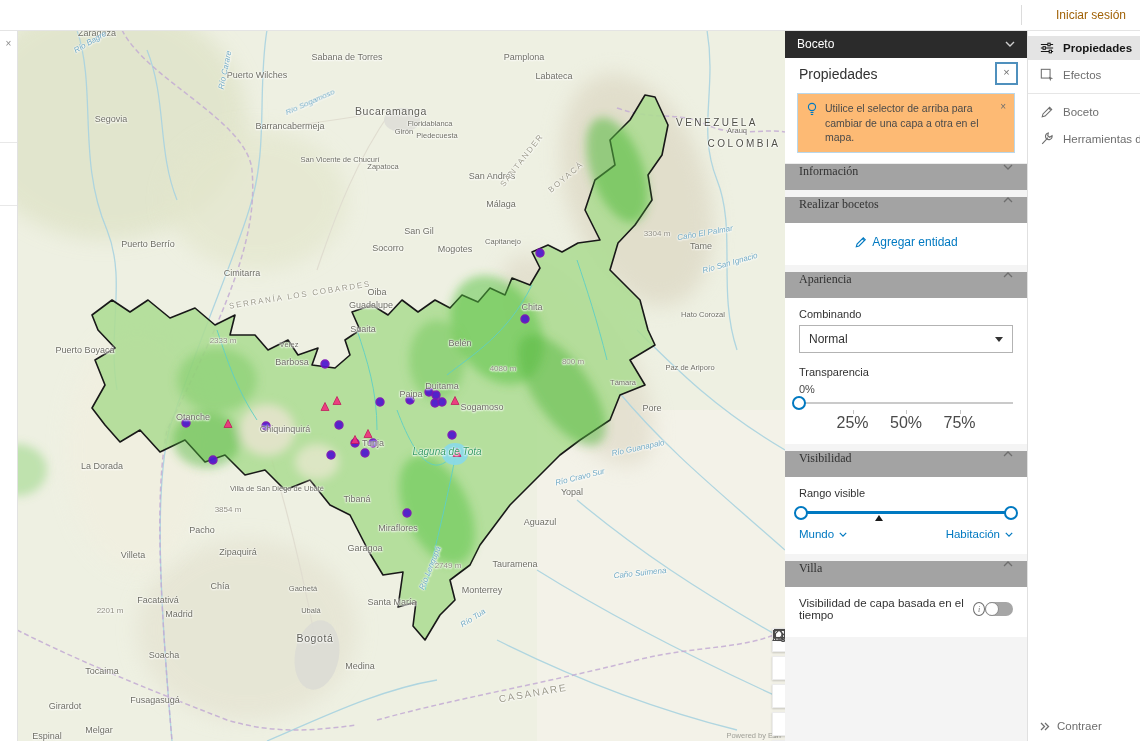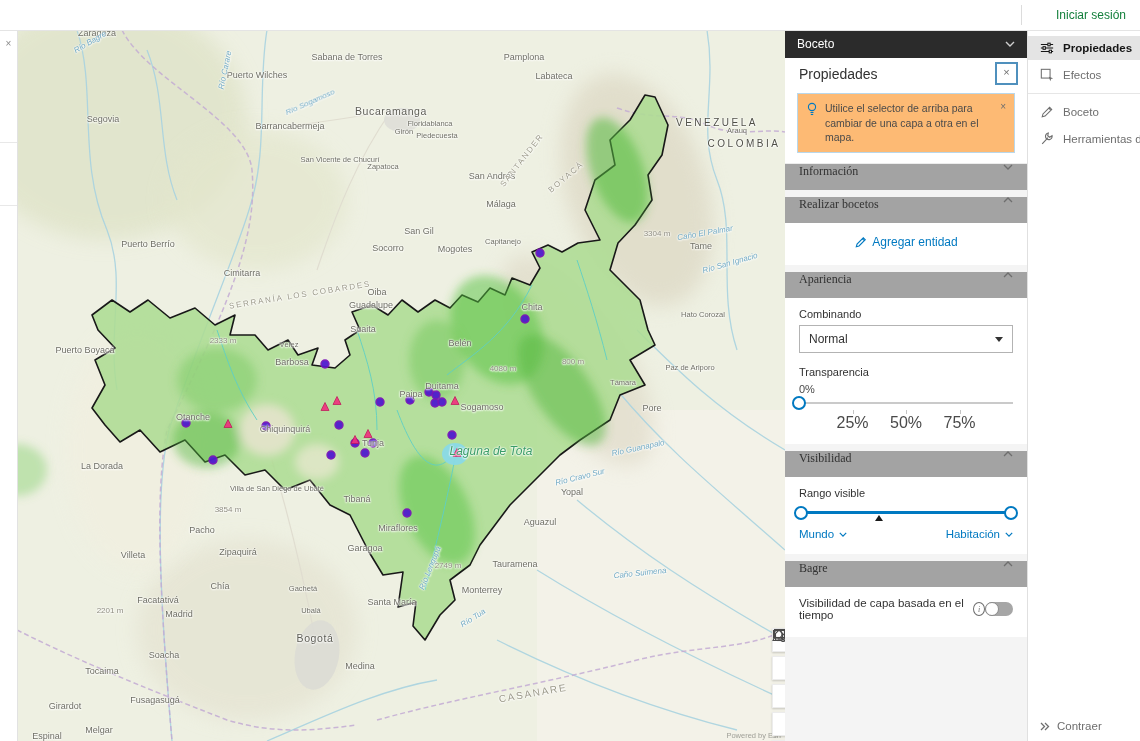--- a/index.html
+++ b/index.html
@@ -2,40 +2,40 @@
 <html><head>
 <meta charset="utf-8">
 <style>
   html,body{margin:0;padding:0;}
   body{width:1140px;height:741px;position:relative;overflow:hidden;background:#fff;
        font-family:"Liberation Sans",sans-serif;-webkit-font-smoothing:antialiased;}
   
   .app-header{position:absolute;left:0;top:0;width:1140px;height:30px;background:#fff;
     border-bottom:1px solid #e4e4e4;z-index:30;}
   .signin{position:absolute;right:14px;top:0;height:30px;display:flex;align-items:center;
-    font-size:12px;color:#15803d;cursor:pointer;margin-left:16px;}
+    font-size:12px;color:#a16207;cursor:pointer;margin-left:16px;}
   .signin-divider{position:absolute;right:118px;top:5px;height:20px;width:1px;background:#dcdcdc;}
   
   .left-strip{position:absolute;left:0;top:30px;bottom:0;width:17px;background:#fff;
     border-right:1px solid #e2e2e2;z-index:20;}
   .left-strip .x{display:block;margin:8px auto 0;width:11px;text-align:center;font-size:10px;color:#8a8a8a;cursor:pointer;}
   .left-strip .div1,.left-strip .div2{position:absolute;left:0;right:0;height:1px;background:#e8e8e8;}
   .left-strip .div1{top:112px}.left-strip .div2{top:175px}
   
   .map{position:absolute;left:17px;top:30px;width:768px;height:711px;overflow:hidden;
     background:#eef0e2;}
   .map svg{position:absolute;left:0;top:0;}
   .ml{position:absolute;transform:translate(-50%,-50%);white-space:nowrap;color:#6e6e64;
      font-size:9px;text-shadow:0 0 2px #fff,0 0 2px #fff,0 1px 2px #fff;pointer-events:none;z-index:6;}
   .ml.big{font-size:10.5px;letter-spacing:.6px;color:#5d5d55;}
   .ml.country{font-size:10px;letter-spacing:2.5px;color:#4f4f47;}
   .ml.region{font-size:8px;letter-spacing:1.8px;color:#9c9a8a;}
   .ml.river{font-size:8px;font-style:italic;color:#72aac4;}
   .ml.elev{font-size:8px;color:#8f8d80;}
-  .ml.water{font-size:12px;font-style:italic;color:#3a9d68;margin-left:44px;}
+  .ml.water{font-size:10px;font-style:italic;color:#3a9d68;}
   .ml.small{font-size:7.5px;}
   .mk-circle{fill:#4f1bce;stroke:#7a14b8;stroke-width:1.4;opacity:.95;}
   .mk-tri{fill:#f0307e;stroke:#c01058;stroke-width:.8;opacity:.92;}
   .attribution{position:absolute;right:4px;bottom:1px;font-size:7.5px;color:#a0a098;z-index:7;}
   
   .map-controls{position:absolute;left:755px;top:598px;width:24px;z-index:10;display:flex;
     flex-direction:column;gap:4px;}
   .mc-btn{width:24px;height:24px;background:#fff;border:1px solid #ececec;box-shadow:0 1px 2px rgba(0,0,0,.18);
     display:flex;align-items:center;justify-content:center;color:#4a4a4a;cursor:pointer;font-size:14px;
     box-sizing:border-box;}
@@ -218,21 +218,21 @@
         <polygon points="440,418.5 436,426.5 444,426.5" class="mk-tri"></polygon>
       </g>
   </svg>
   <div id="map-labels">
       <span class="ml city" style="left: 80px; top: 3px;">Zaragoza</span>
       <span class="ml city" style="left: 330px; top: 27px;">Sabana de Torres</span>
       <span class="ml city" style="left: 240px; top: 45px;">Puerto Wilches</span>
       <span class="ml city" style="left: 507px; top: 27px;">Pamplona</span>
       <span class="ml city" style="left: 537px; top: 46px;">Labateca</span>
       <span class="ml city big" style="left: 374px; top: 81px;">Bucaramanga</span>
-      <span class="ml city" style="left: 80px; top: 89px; padding-left: 12px;">Segovia</span>
+      <span class="ml city" style="left: 88px; top: 89px; padding-left: 12px;">Segovia</span>
       <span class="ml city" style="left: 273px; top: 96px;">Barrancabermeja</span>
       <span class="ml city small" style="left: 387px; top: 101px;">Girón</span>
       <span class="ml city small" style="left: 413px; top: 93px;">Floridablanca</span>
       <span class="ml city small" style="left: 420px; top: 105px;">Piedecuesta</span>
       <span class="ml city small" style="left: 323px; top: 129px;">San Vicente de Chucurí</span>
       <span class="ml city small" style="left: 366px; top: 136px;">Zapatoca</span>
       <span class="ml city" style="left: 475px; top: 146px;">San Andrés</span>
       <span class="ml city" style="left: 484px; top: 174px;">Málaga</span>
       <span class="ml city" style="left: 402px; top: 201px;">San Gil</span>
       <span class="ml city" style="left: 371px; top: 218px;">Socorro</span>
@@ -456,21 +456,21 @@
               <polyline points="1,1 5,5 9,1" fill="none" stroke="#0079c1" stroke-width="1.5"></polyline>
             </svg>
         </span>
       </div>
     </div>
   </div>
 
   <div class="gap"></div>
   <div class="block">
     <div class="sec-row" style="border-top:none">
-      <span>Bagre</span>
+      <span>Villa</span>
       <svg class="chev" width="10" height="6" viewBox="0 0 10 6">
           <polyline points="1,5 5,1 9,5" fill="none" stroke="#6e6e6e" stroke-width="1.3"></polyline>
         </svg>
     </div>
     <div class="toggle-row">
       <span class="toggle-label">
         <span>Visibilidad de capa basada en el tiempo</span>
         <span class="info-i">i</span>
       </span>
       <span class="toggle">

